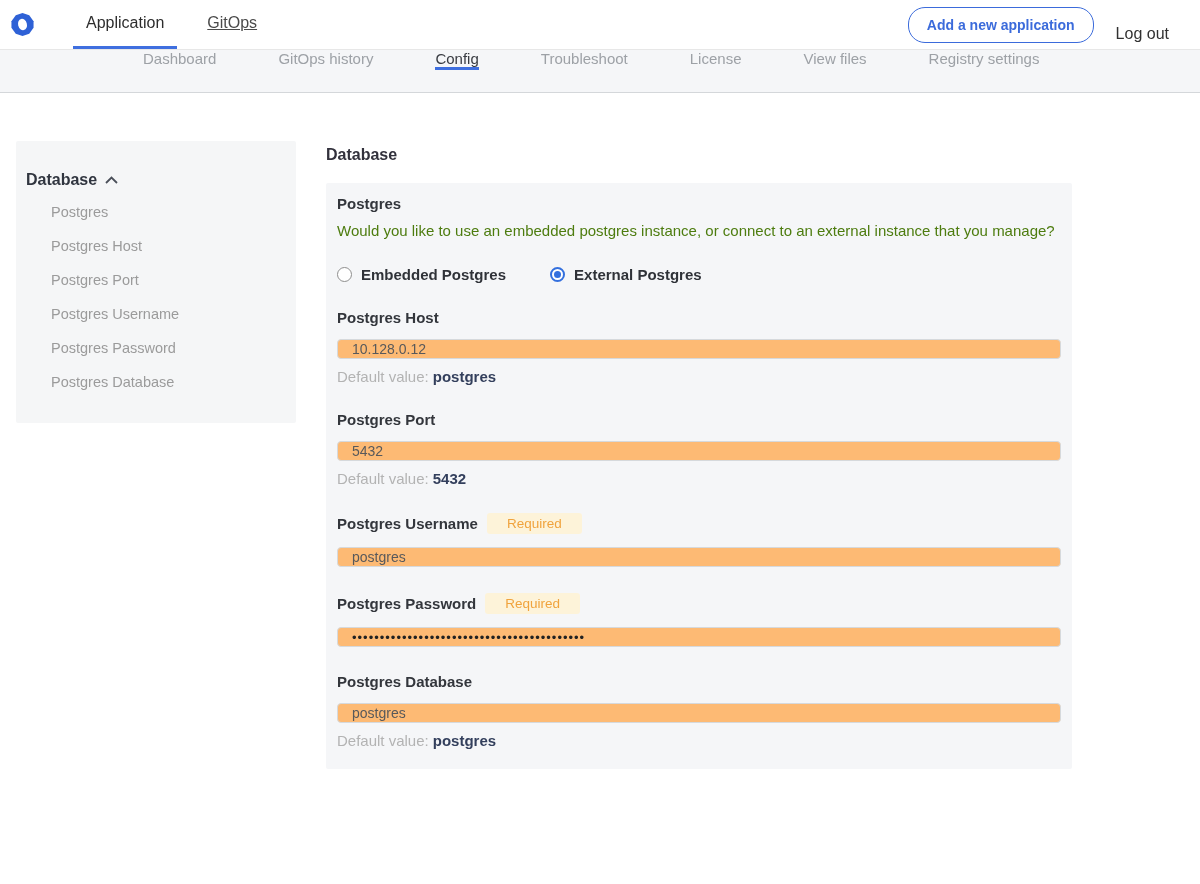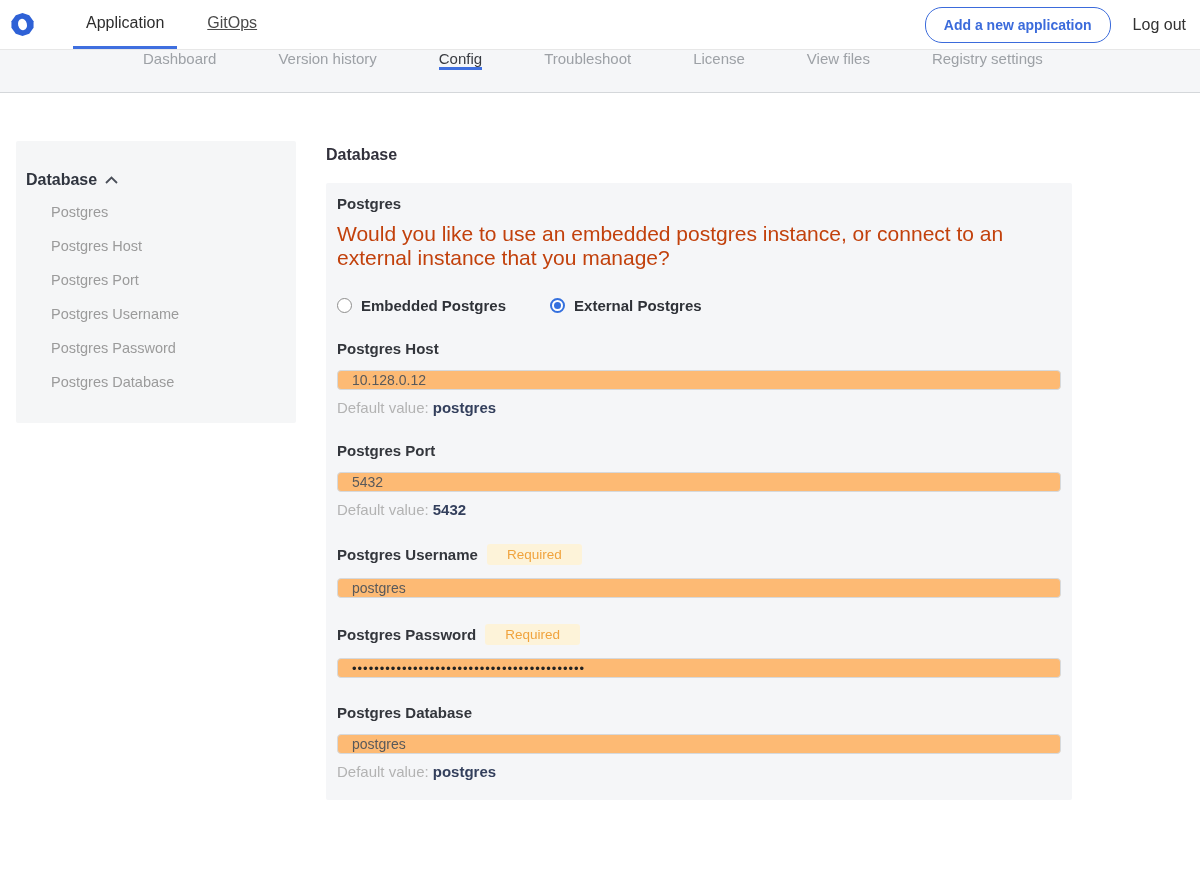--- a/index.html
+++ b/index.html
@@ -9,21 +9,21 @@
   
   .header { height:50px; display:flex; align-items:center; border-bottom:1px solid #e7e7e7;
     padding-left:10px; background:#fff; }
   .logo { width:25px; height:25px; margin-right:38px; flex:0 0 auto; }
   .header-tabs { display:flex; height:100%; }
   .header-tab { display:flex; align-items:center; height:100%; padding:0 13px;
     font-size:16px; color:#4a4a4a; cursor:pointer; border-bottom:3px solid transparent;
     margin-bottom:-1px; }
   .header-tab.active { color:#2d2d2d; font-weight:500; border-bottom:3px solid #3f6fdf; }
   .header-tab + .header-tab { margin-left:17px;text-decoration:underline; }
-  .header-right { margin-left:auto; display:flex; align-items:center; padding-right:14px; }
+  .header-right { margin-left:auto; display:flex; align-items:flex-end; padding-right:31px; }
   .add-app-btn { border:1px solid #3b6bdb; border-radius:17px; background:#fff;
     color:#3b6bdb; font-weight:700; font-size:14px; padding:9px 18px; cursor:pointer;
     font-family:inherit; }
   .logout { font-size:16px; color:#323232; margin-left:22px; cursor:pointer; }
 
   
   .subnav { height:43px; background:#f5f6f8; border-bottom:1px solid #d4d7da;
     display:flex; align-items:flex-start; padding-left:143px; }
   .subnav-tab { display:flex; align-items:center; font-size:15px; color:#9da1a6;
     cursor:pointer; border-bottom:3px solid transparent; margin-bottom:-1px; }
@@ -39,21 +39,21 @@
     color:#30353f; cursor:pointer; padding-bottom:6px; }
   .sidebar-group-header svg { margin-left:8px; }
   .sidebar-item { font-size:14.5px; color:#9b9b9b; padding:9px 0 9px 25px; cursor:pointer; }
 
   
   .main-col { margin-left:30px; width:746px; }
   .section-title { font-size:16px; font-weight:700; color:#32313c; margin:5px 0 19px 0; }
 
   .panel { background:#f5f6f8; border-radius:2px; padding:12px 11px 20px 11px; }
   .group-label { font-size:15px; font-weight:700; color:#33363c; }
-  .help-text { font-size:21px; color:#c2410c; margin-top:10px; }
+  .help-text { font-size:15px; color:#4d7c0f; margin-top:10px; }
 
   .radio-row { display:flex; align-items:center; margin-top:27px;text-align:right; }
   .radio-item { display:flex; align-items:center; cursor:pointer; }
   .radio-item + .radio-item { margin-left:44px; }
   .radio-circle { width:15px; height:15px; border:1px solid #8e8e8e; border-radius:50%;
     background:#fff; margin-right:9px; position:relative; flex:0 0 auto; }
   .radio-circle.checked { border:2px solid #3470de; }
   .radio-circle.checked::after { content:""; position:absolute; left:50%; top:50%;
     width:7px; height:7px; margin:-3.5px 0 0 -3.5px; border-radius:50%; background:#3470de; }
   .radio-label { font-size:15px; font-weight:600; color:#2f3238; }
@@ -83,21 +83,21 @@
     <div class="header-tab">GitOps</div>
   </div>
   <div class="header-right">
     <button class="add-app-btn">Add a new application</button>
     <span class="logout">Log out</span>
   </div>
 </div>
 
 <div class="subnav">
   <div class="subnav-tab">Dashboard</div>
-  <div class="subnav-tab">Version history</div>
+  <div class="subnav-tab">GitOps history</div>
   <div class="subnav-tab active">Config</div>
   <div class="subnav-tab">Troubleshoot</div>
   <div class="subnav-tab">License</div>
   <div class="subnav-tab">View files</div>
   <div class="subnav-tab">Registry settings</div>
 </div>
 
 <div class="content">
 
   <div class="sidebar">

